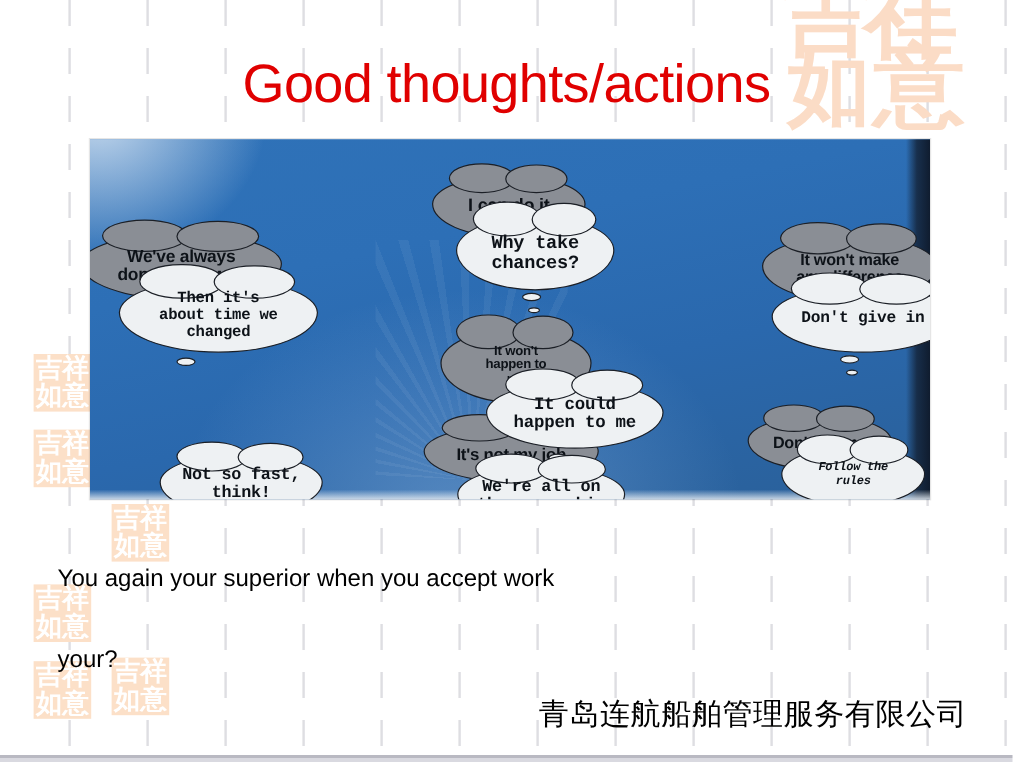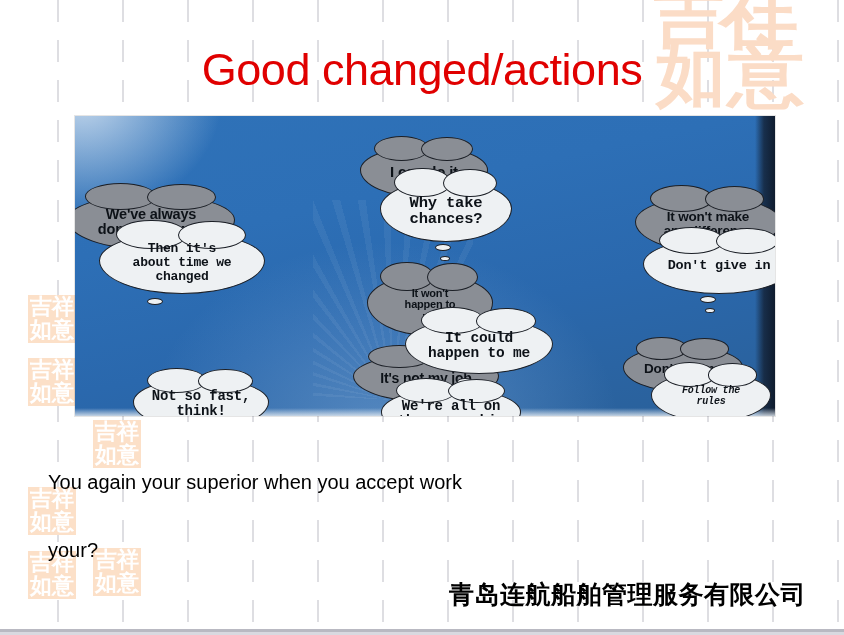--- a/index.html
+++ b/index.html
@@ -190,21 +190,21 @@
   }
   #body-text .line { display:block; white-space:nowrap; }
 
   
   #footer {
     position:absolute; right:38px; top:578px;
     z-index:5;
     color:#000000;
     font-family:"Liberation Serif", serif;
     font-size:25px;
-    font-weight:700;
+    font-weight:400;
     letter-spacing:0.5px;
     white-space:nowrap;
   }
 </style>
 </head>
 <body>
 
 <div id="slide">
 
   <div id="gridlines">
@@ -268,21 +268,21 @@
         <span class="g g4">意</span>
       </div>
       <div class="seal-small" style="left: 28px; top: 295px;">
         <span class="g g1">吉</span>
         <span class="g g2">祥</span>
         <span class="g g3">如</span>
         <span class="g g4">意</span>
       </div>
     </div>
 
-  <div id="title">Good changed/actions</div>
+  <div id="title">Good thoughts/actions</div>
 
   <div id="photo">
     <div class="rays"></div>
     <div id="bubbles">
         <div class="bubble-group" style="left: 0px; top: 0px; width: 100%; height: 100%;">
           <div class="bubble dark" style="left: -8px; top: 78px; width: 168px; height: 56px; font-size: 14.5px;">We've always<br>done it that way</div>
           <div class="bubble light" style="left: 24px; top: 116px; width: 166px; height: 62px; font-size: 13px;">Then it's<br>about time we<br>changed</div>
           <div class="tail" style="left: 72px; top: 182px;"></div>
         </div>
         <div class="bubble-group" style="left: 0px; top: 0px; width: 100%; height: 100%;">

